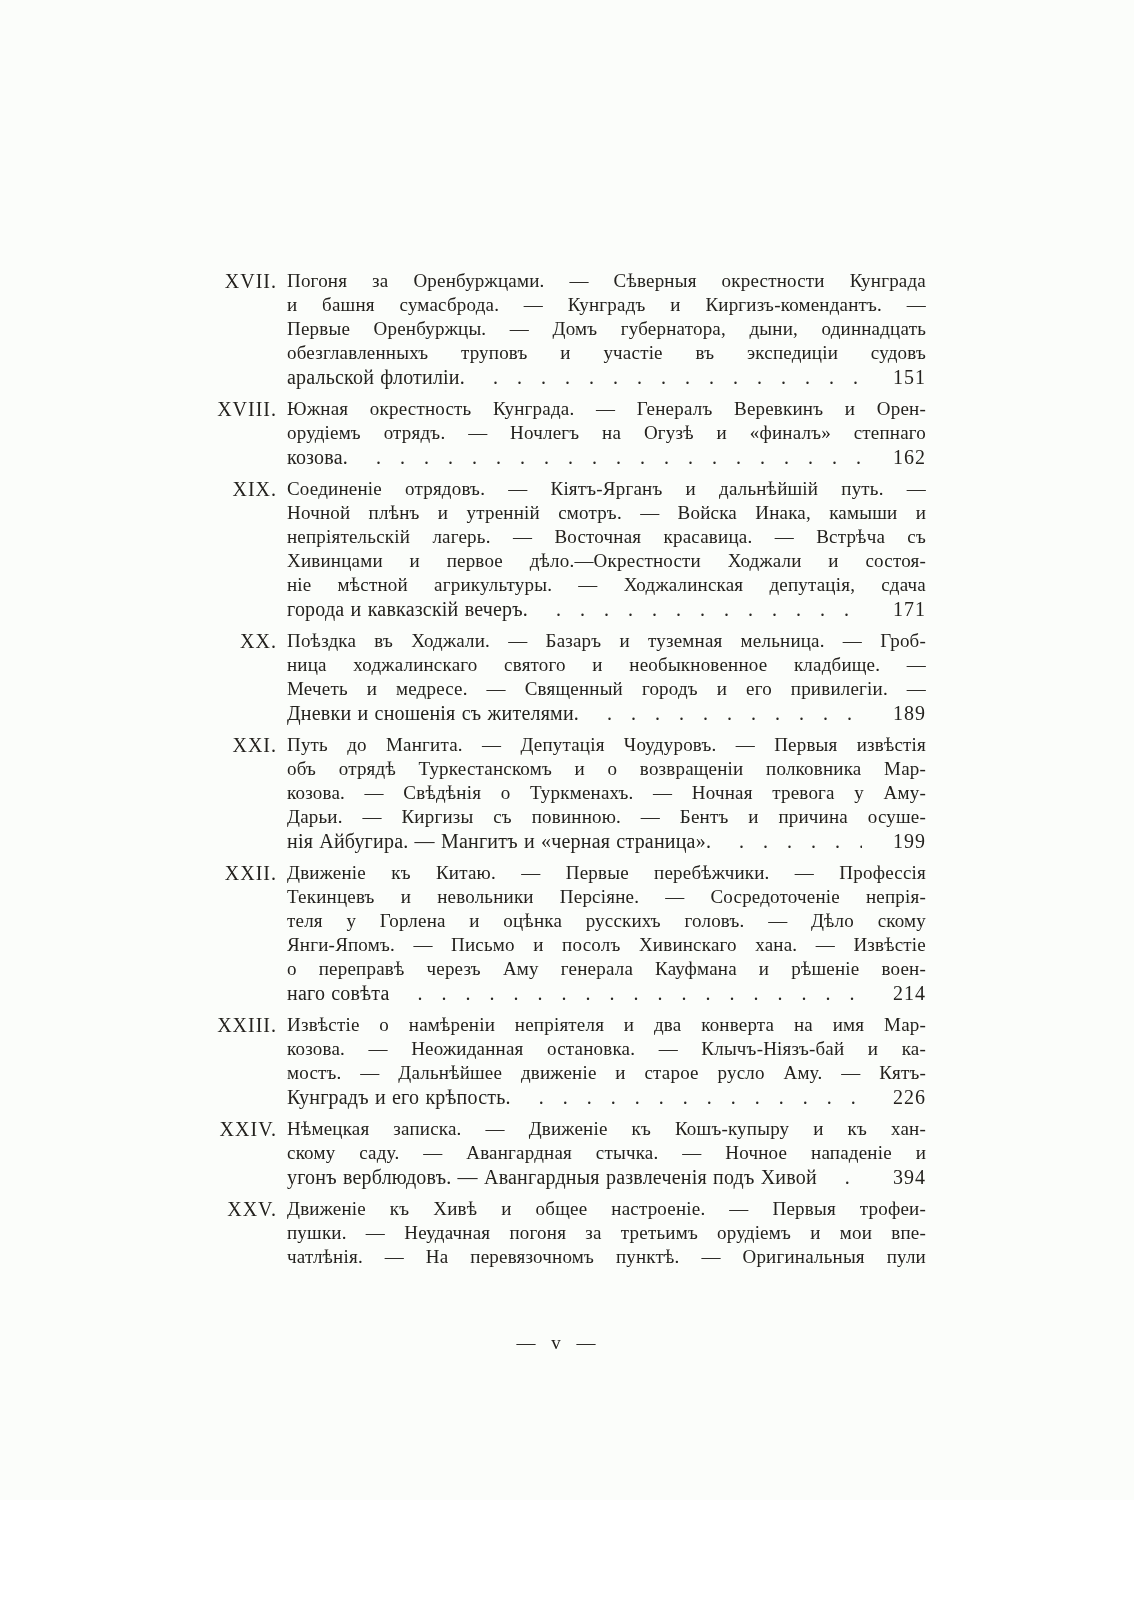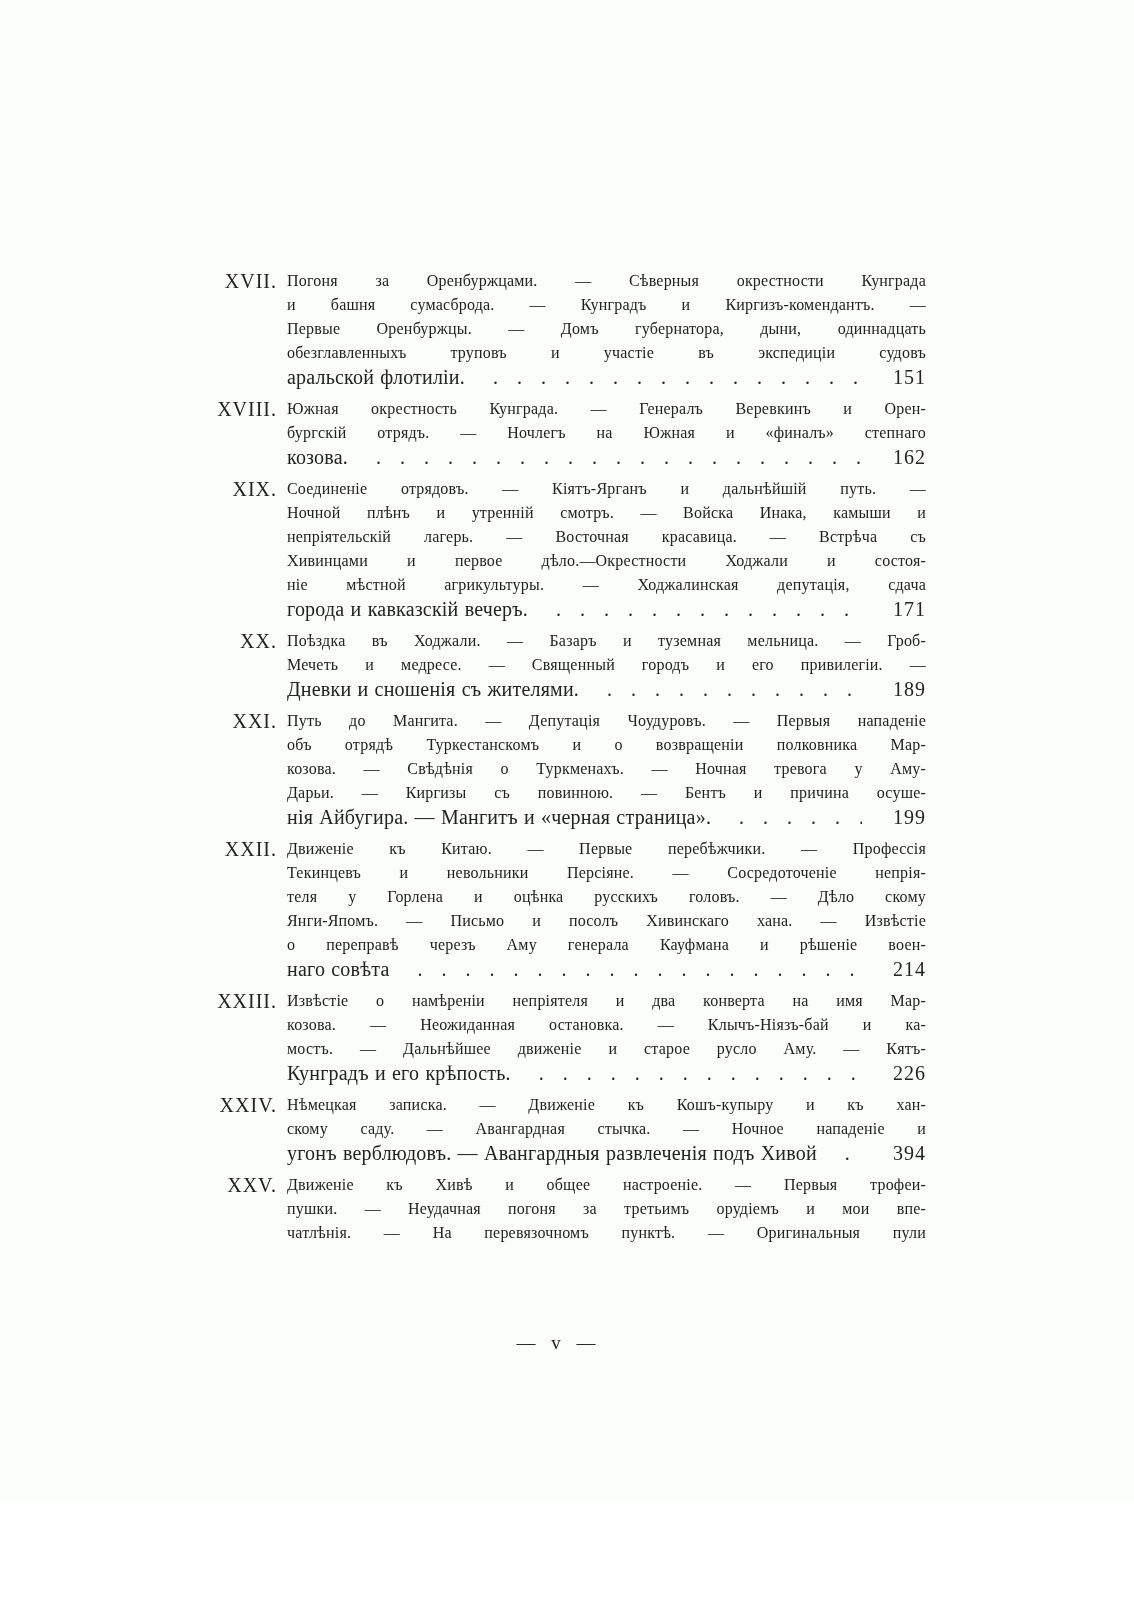--- a/index.html
+++ b/index.html
@@ -26,21 +26,21 @@
   .num {
     text-align: right;
     padding-right: 10px;
     font-size: 20px;
     line-height: 24px;
     letter-spacing: 1px;
     white-space: nowrap;
   }
   .body { min-width: 0; }
   .line {
-    font-size: 16px;
+    font-size: 19px;
     line-height: 24px;
     text-align: justify;
     text-align-last: justify;
     word-spacing: 1px;
     letter-spacing: 0.2px;
   }
   .lastline {
     display: flex;
     align-items: baseline;
     font-size: 20px;
@@ -108,21 +108,21 @@
             <span class="leader">. . . . . . . . . . . . . . . . . . . . . . . . . . . . . . . . . . . . . . . . . . . . . . . . . . . . . . . . . . . .</span>
             <span class="pg">151</span>
           </div>
         </div>
     </div>
 
     <div class="entry">
       <div class="num">XVIII.</div>
       <div class="body">
           <div class="line">Южная окрестность Кунграда. — Генералъ Веревкинъ и Орен-</div>
-          <div class="line">бургскій отрядъ. — Ночлегъ на Южная и «финалъ» степнаго</div>
+          <div class="line">орудіемъ отрядъ. — Ночлегъ на Огузѣ и «финалъ» степнаго</div>
           <div class="lastline">
             <span class="tail">козова.</span>
             <span class="leader">. . . . . . . . . . . . . . . . . . . . . . . . . . . . . . . . . . . . . . . . . . . . . . . . . . . . . . . . . . . .</span>
             <span class="pg">162</span>
           </div>
         </div>
     </div>
 
     <div class="entry">
       <div class="num">XIX.</div>
@@ -137,33 +137,34 @@
             <span class="leader">. . . . . . . . . . . . . . . . . . . . . . . . . . . . . . . . . . . . . . . . . . . . . . . . . . . . . . . . . . . .</span>
             <span class="pg">171</span>
           </div>
         </div>
     </div>
 
     <div class="entry">
       <div class="num">XX.</div>
       <div class="body">
           <div class="line">Поѣздка въ Ходжали. — Базаръ и туземная мельница. — Гроб-</div>
+          <div class="line">ница ходжалинскаго святого и необыкновенное кладбище. —</div>
           <div class="line">Мечеть и медресе. — Священный городъ и его привилегіи. —</div>
           <div class="lastline">
             <span class="tail">Дневки и сношенія съ жителями.</span>
             <span class="leader">. . . . . . . . . . . . . . . . . . . . . . . . . . . . . . . . . . . . . . . . . . . . . . . . . . . . . . . . . . . .</span>
             <span class="pg">189</span>
           </div>
         </div>
     </div>
 
     <div class="entry">
       <div class="num">XXI.</div>
       <div class="body">
-          <div class="line">Путь до Мангита. — Депутація Чоудуровъ. — Первыя нападеніе</div>
+          <div class="line">Путь до Мангита. — Депутація Чоудуровъ. — Первыя извѣстія</div>
           <div class="line">объ отрядѣ Туркестанскомъ и о возвращеніи полковника Мар-</div>
           <div class="line">козова. — Свѣдѣнія о Туркменахъ. — Ночная тревога у Аму-</div>
           <div class="line">Дарьи. — Киргизы съ повинною. — Бентъ и причина  осуше-</div>
           <div class="lastline">
             <span class="tail">нія Айбугира. — Мангитъ и «черная страница».</span>
             <span class="leader">. . . . . . . . . . . . . . . . . . . . . . . . . . . . . . . . . . . . . . . . . . . . . . . . . . . . . . . . . . . .</span>
             <span class="pg">199</span>
           </div>
         </div>
     </div>

